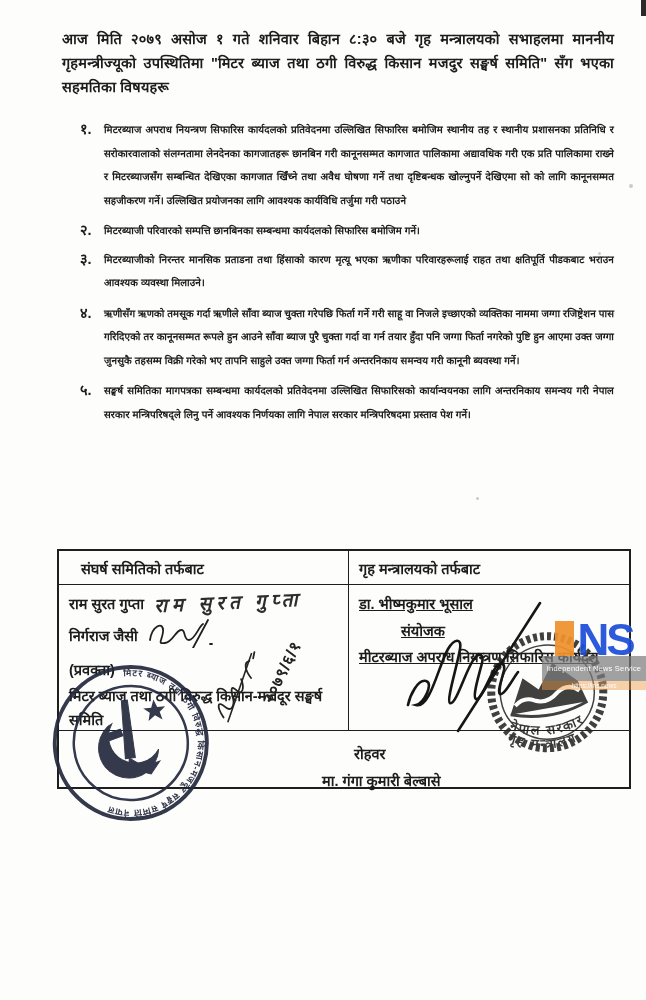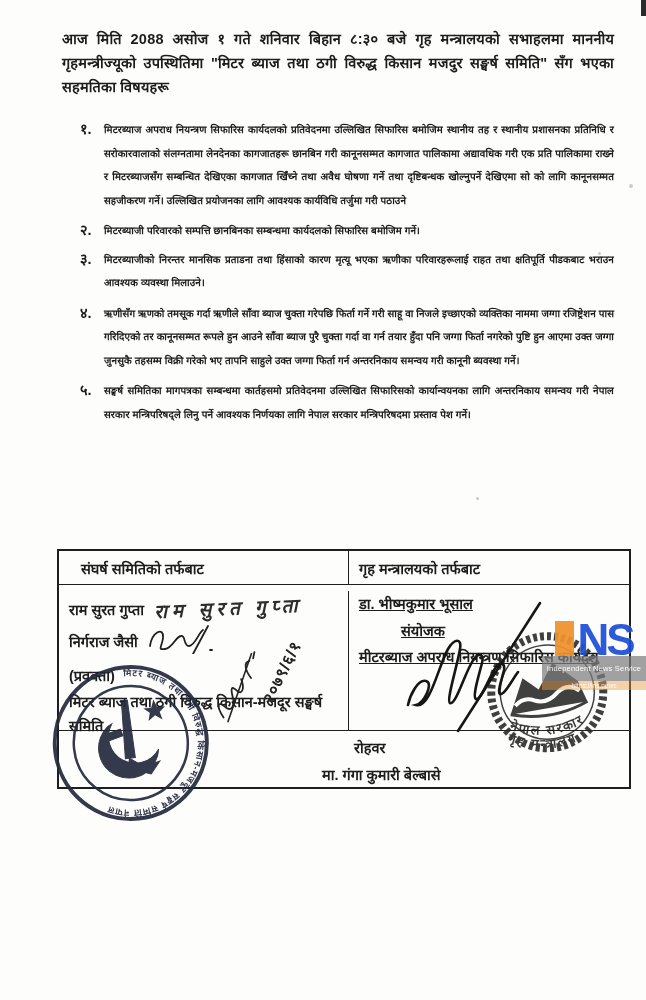--- a/index.html
+++ b/index.html
@@ -29,35 +29,35 @@
     position:absolute;top:549px;left:57px;width:570px;
     border:2px solid #1e1e1e;
     display:grid;
     grid-template-columns:290px 280px;
     grid-template-rows:34px 146px 56px;
     font-weight:700;font-size:14.5px;
   }
   .cell{padding:4px 10px;box-sizing:border-box;position:relative;}
   .hdr{border-bottom:1.6px solid #1e1e1e;display:flex;align-items:center;}
   .hdr-left{border-right:1.6px solid #1e1e1e;padding-left:22px;}
-  .body-left{border-right:1.6px solid #1e1e1e;border-bottom:1.6px solid #1e1e1e;padding-top:6px;margin-top:6px;}
+  .body-left{border-right:1.6px solid #1e1e1e;border-bottom:1.6px solid #1e1e1e;padding-top:6px;}
   .body-right{border-bottom:1.6px solid #1e1e1e;padding-top:6px;text-decoration:underline;}
   .footer-cell{grid-column:1 / span 2;padding-top:4px;}
   .line{line-height:27px;white-space:nowrap;}
   .role-line{line-height:27px;}
   .org-line{line-height:24px;white-space:normal;}
   .indent{padding-left:42px;}
   .namewrap{display:flex;align-items:flex-start;gap:10px;}
   .handwrite{
     font-style:italic;font-weight:700;font-size:19px;letter-spacing:5px;
     transform:rotate(-2.5deg);display:inline-block;color:#2d2d2d;white-space:nowrap;margin-top:-2px;
   }
   .sig-inline{display:inline-block;vertical-align:middle;margin-left:8px;}
   .witness-block{margin-left:253px;line-height:27px;}
-  .witness-label{margin-left:32px;}
+  .witness-label{margin-left:32px;margin-top:6px;}
 
   
   .stamp-committee{position:absolute;left:50px;top:662px;transform:rotate(-6deg);opacity:.92;z-index:5;}
   .stamp-ministry{position:absolute;left:479px;top:630px;transform:rotate(-10deg);opacity:.88;z-index:4;}
   .big-signature{position:absolute;left:398px;top:597px;z-index:6;}
   .hand-date{
     position:absolute;left:257px;top:697px;z-index:6;
     transform:rotate(-64deg);transform-origin:left top;
     font-size:16px;font-weight:700;color:#232323;white-space:nowrap;letter-spacing:1px;
   }
@@ -72,42 +72,42 @@
   .ins-strip2{background:rgba(238,158,74,.5);color:#fcfcfc;font-size:6.5px;text-align:center;padding:1px 0;}
   .dot{position:absolute;border-radius:50%;background:#9a9a9a;opacity:.5;}
 </style>
 </head>
 <body>
 
 <div class="page">
 
   <div class="edge-sliver"></div>
 
-  <div class="header-par">आज मिति 2088 असोज १ गते शनिवार बिहान  ८:३० बजे गृह मन्त्रालयको सभाहलमा माननीय गृहमन्त्रीज्यूको उपस्थितिमा "मिटर ब्याज तथा ठगी विरुद्ध किसान मजदुर सङ्घर्ष समिति" सँग भएका सहमतिका विषयहरू</div>
+  <div class="header-par">आज मिति २०७९ असोज १ गते शनिवार बिहान  ८:३० बजे गृह मन्त्रालयको सभाहलमा माननीय गृहमन्त्रीज्यूको उपस्थितिमा "मिटर ब्याज तथा ठगी विरुद्ध किसान मजदुर सङ्घर्ष समिति" सँग भएका सहमतिका विषयहरू</div>
 
   <div class="list">
     <div class="item gap">
       <span class="num">१.</span>
       <span class="txt">मिटरब्याज अपराध नियन्त्रण सिफारिस कार्यदलको प्रतिवेदनमा उल्लिखित सिफारिस बमोजिम स्थानीय तह र स्थानीय प्रशासनका प्रतिनिधि र सरोकारवालाको संलग्नतामा लेनदेनका कागजातहरू छानबिन गरी कानूनसम्मत कागजात पालिकामा अद्यावधिक गरी एक प्रति पालिकामा राख्ने र मिटरब्याजसँग सम्बन्धित देखिएका कागजात खिँच्ने तथा अवैध घोषणा गर्ने तथा दृष्टिबन्धक खोल्नुपर्ने देखिएमा सो को लागि कानूनसम्मत सहजीकरण गर्ने। उल्लिखित प्रयोजनका लागि आवश्यक कार्यविधि तर्जुमा गरी पठाउने</span>
     </div>
     <div class="item">
       <span class="num">२.</span>
       <span class="txt">मिटरब्याजी परिवारको सम्पत्ति छानबिनका सम्बन्धमा कार्यदलको सिफारिस बमोजिम गर्ने।</span>
     </div>
     <div class="item gap">
       <span class="num">३.</span>
       <span class="txt">मिटरब्याजीको निरन्तर मानसिक प्रताडना तथा हिंसाको कारण मृत्यू भएका  ऋणीका परिवारहरूलाई राहत तथा क्षतिपूर्ति पीडकबाट भराउन आवश्यक व्यवस्था मिलाउने।</span>
     </div>
     <div class="item gap">
       <span class="num">४.</span>
       <span class="txt">ऋणीसँग ऋणको तमसूक गर्दा ऋणीले साँवा ब्याज चुक्ता गरेपछि फिर्ता गर्ने गरी साहू वा निजले इच्छाएको व्यक्तिका नाममा जग्गा रजिष्ट्रेशन पास गरिदिएको तर कानूनसम्मत रूपले हुन आउने साँवा ब्याज पुरै चुक्ता गर्दा वा गर्न तयार हुँदा पनि जग्गा फिर्ता नगरेको पुष्टि हुन आएमा उक्त जग्गा जुनसुकै तहसम्म विक्री गरेको भए तापनि साहुले उक्त जग्गा फिर्ता गर्न अन्तरनिकाय समन्वय गरी कानूनी ब्यवस्था गर्ने।</span>
     </div>
     <div class="item">
       <span class="num">५.</span>
-      <span class="txt">सङ्घर्ष समितिका मागपत्रका सम्बन्धमा कार्तहसमो प्रतिवेदनमा उल्लिखित सिफारिसको कार्यान्वयनका लागि अन्तरनिकाय समन्वय गरी नेपाल सरकार मन्त्रिपरिषद्ले लिनु पर्ने आवश्यक निर्णयका लागि नेपाल सरकार मन्त्रिपरिषदमा प्रस्ताव पेश गर्ने।</span>
+      <span class="txt">सङ्घर्ष समितिका मागपत्रका सम्बन्धमा कार्यदलको प्रतिवेदनमा उल्लिखित सिफारिसको कार्यान्वयनका लागि अन्तरनिकाय समन्वय गरी नेपाल सरकार मन्त्रिपरिषद्ले लिनु पर्ने आवश्यक निर्णयका लागि नेपाल सरकार मन्त्रिपरिषदमा प्रस्ताव पेश गर्ने।</span>
     </div>
   </div>
 
   <div class="sig-table">
     <div class="cell hdr hdr-left">संघर्ष समितिको तर्फबाट</div>
     <div class="cell hdr">गृह मन्त्रालयको तर्फबाट</div>
 
     <div class="cell body-left">
       <div class="namewrap">
         <span class="line">राम सुरत गुप्ता</span>

